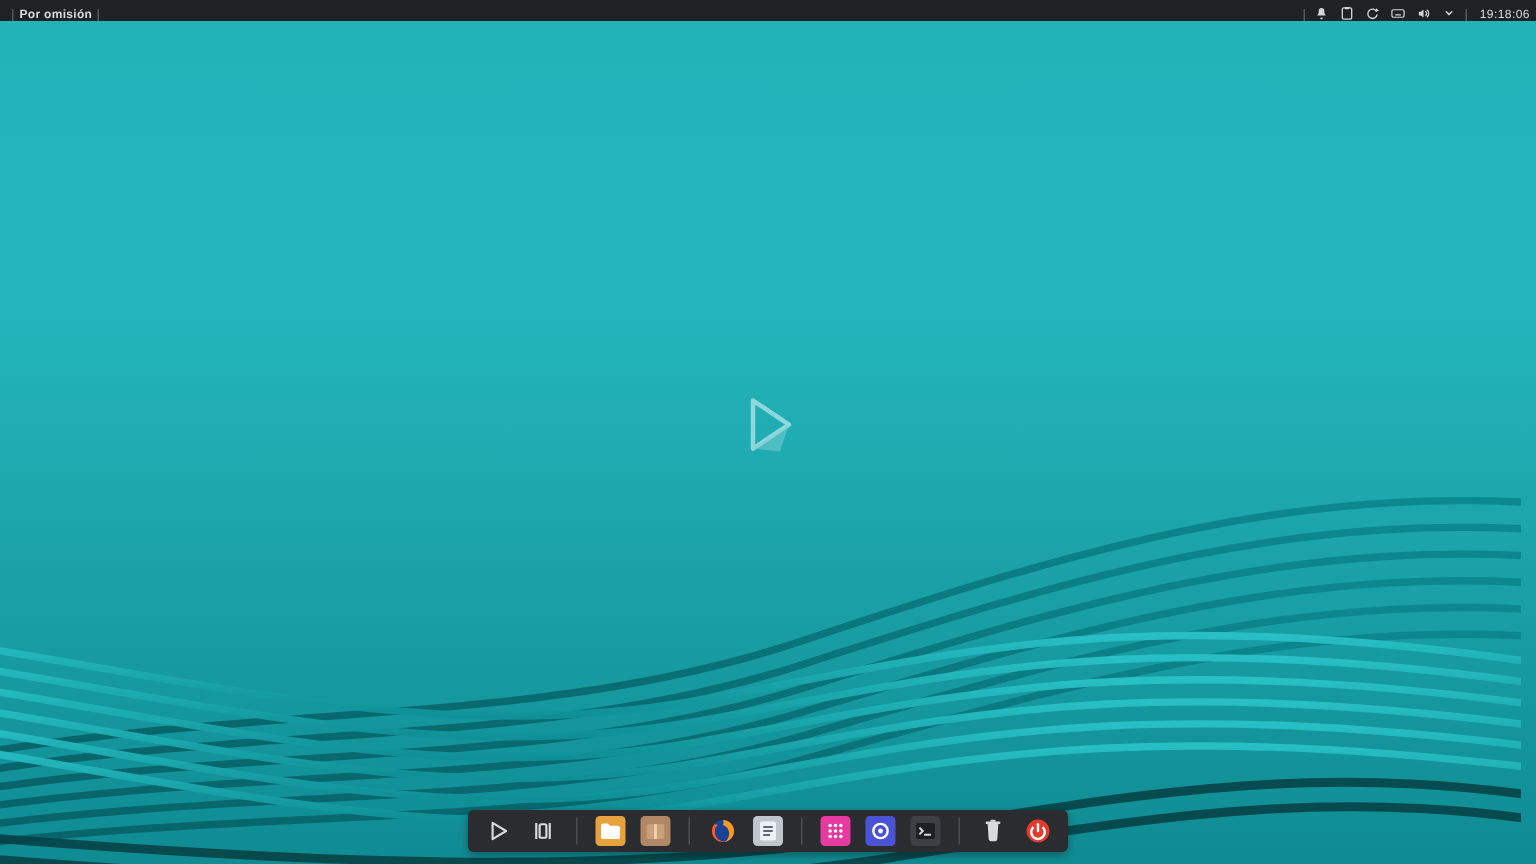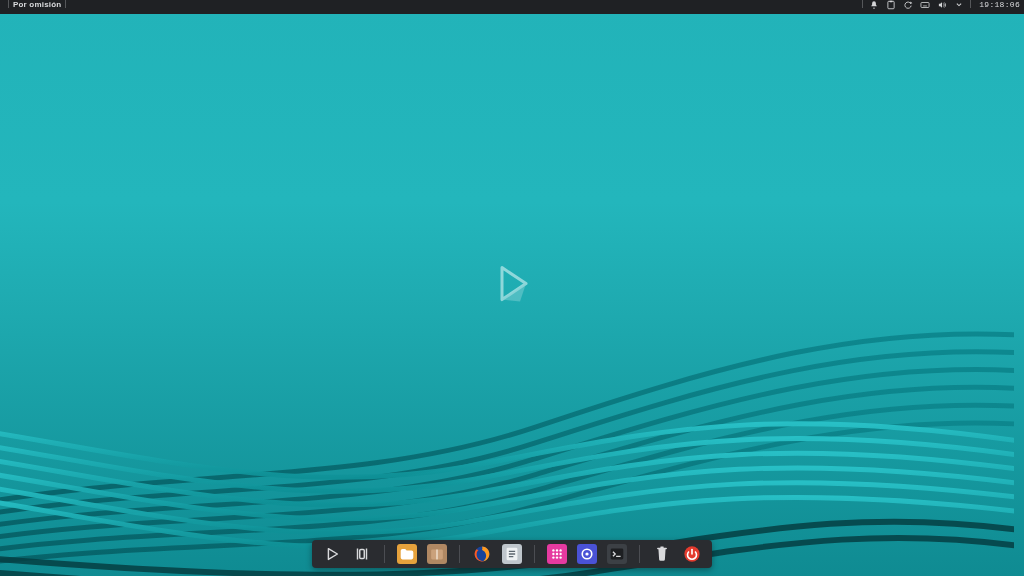--- a/index.html
+++ b/index.html
@@ -18,31 +18,31 @@
   }
   .logo-center {
     position: absolute; left: 50%; top: 50%; transform: translate(-50%, -55%);
     z-index: 2; pointer-events: none; opacity: .55;
   }
 
   
   .top-panel {
     position: absolute; top: 0; left: 0; right: 0; height: 14px;
     background: #1f2124; color: #d9dadc; font-size: 8px;
-    display: flex; align-items: flex-start; z-index: 10;
+    display: flex; align-items: flex-end; z-index: 10;
     padding: 0 4px;
   }
   .tp-sep { width: 1px; height: 8px; background: #55575a; margin: 0 6px; }
   .tp-sep.tight { margin: 0 4px; }
   .tp-label { font-weight: 600; letter-spacing: .2px; }
   .tp-spacer { flex: 1 1 auto; }
   .tp-tray { display: flex; align-items: center; gap: 7px; }
   .tp-icon { display: inline-flex; align-items: center; justify-content: center; width: 10px; height: 10px; color: #d4d5d7; }
   .tp-icon svg { width: 10px; height: 10px; display: block; }
-  .tp-time { font-variant-numeric: tabular-nums; margin-left: 2px; letter-spacing: .3px; font-family: Liberation Mono, monospace; }
+  .tp-time { font-variant-numeric: tabular-nums; margin-left: 2px; letter-spacing: .3px; }
 
   
   .dock {
     position: absolute; left: 50%; bottom: 8px; transform: translateX(-50%);
     background: #2a2c30; border-radius: 4px; padding: 4px 10px;
     display: flex; align-items: center; gap: 10px; z-index: 10;
     box-shadow: 0 2px 6px rgba(0,0,0,.35);
   }
   .dock-sep { width: 1px; height: 18px; background: #4b4d52; margin: 0 2px; }
   .dock-item { width: 20px; height: 20px; display: inline-flex; align-items: center; justify-content: center; border-radius: 3px; position: relative; }

